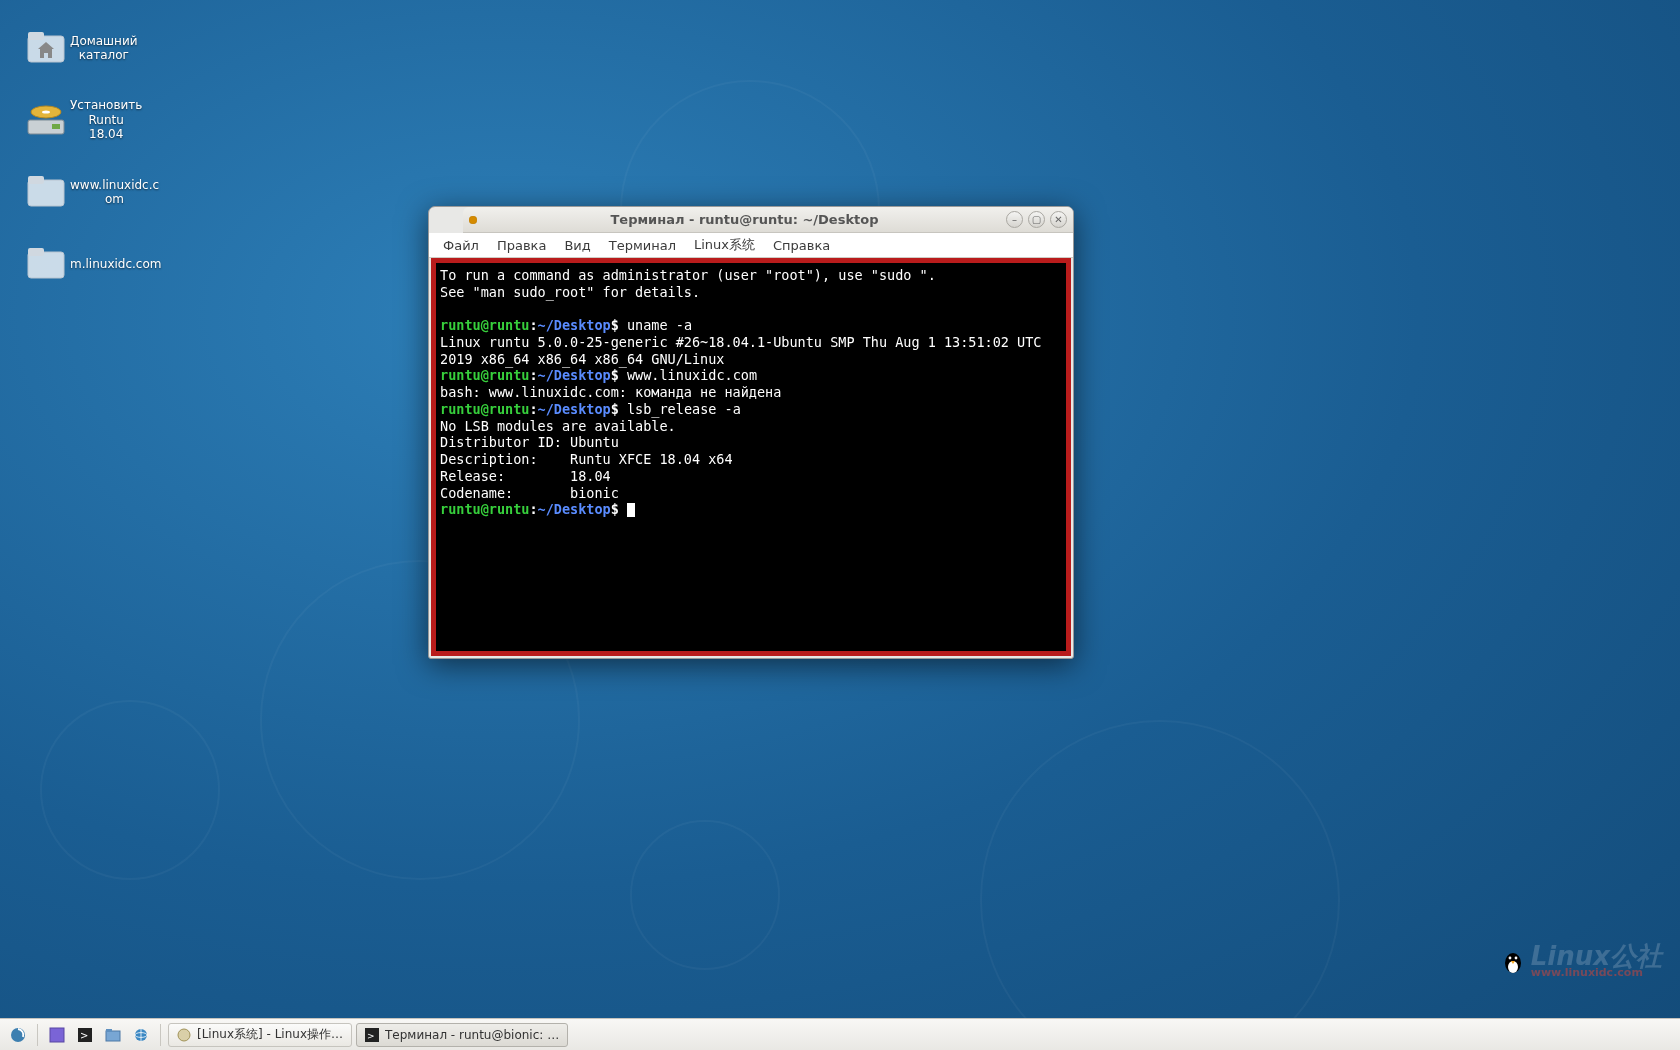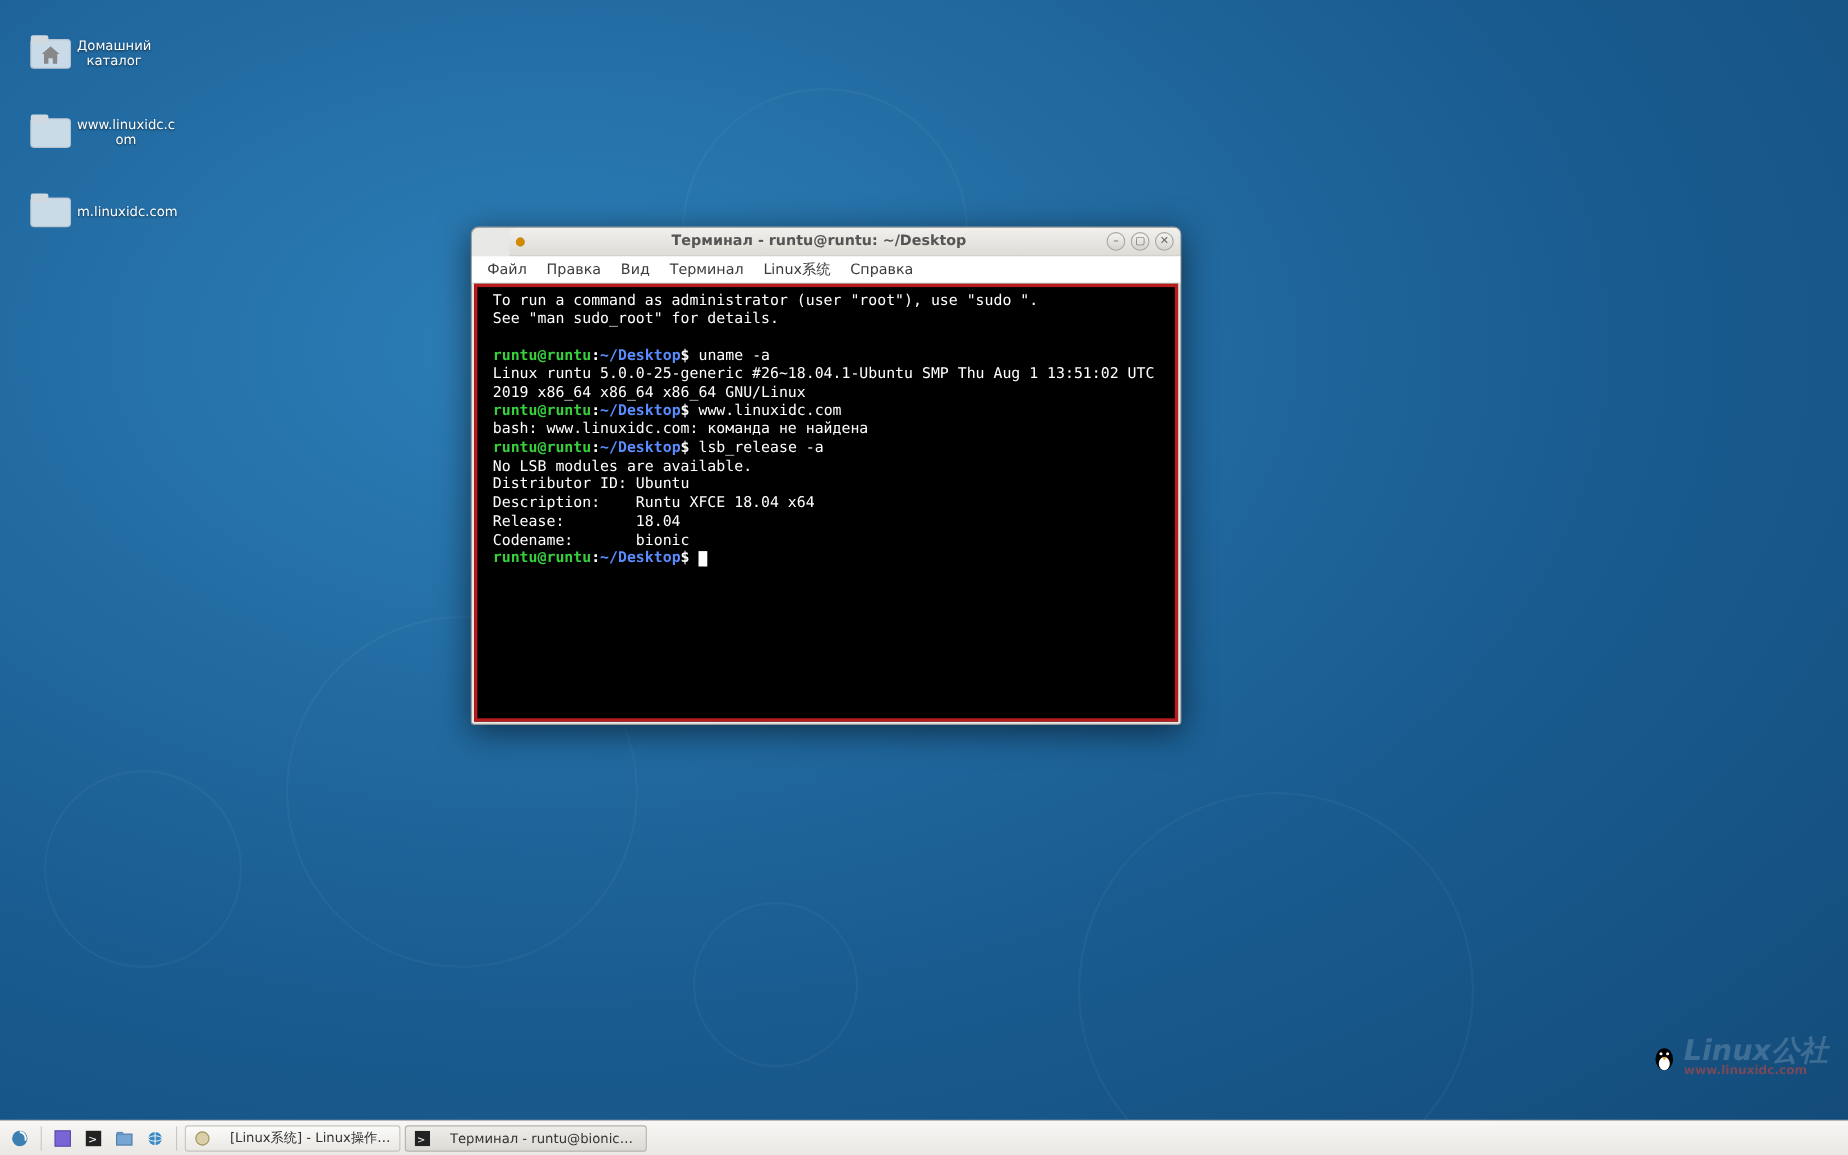--- a/index.html
+++ b/index.html
@@ -77,25 +77,25 @@
   .menubar {
     height:25px; background:#ffffff; border-bottom:1px solid #cfcdc6;
     display:flex; align-items:center; padding:0 6px; gap:2px;
   }
   .menu-item {
     padding:3px 8px; font-size:13px; color:#3b3b3b; cursor:pointer;
     border-radius:3px;
   }
 
   .terminal-body {
-    flex:1; background:#000; margin:0 2px 2px 2px; padding:4px 14px;
+    flex:1; background:#000; margin:0 2px 2px 2px; padding:4px 4px;
     font-family:"DejaVu Sans Mono","Liberation Mono",monospace;
     font-size:13.5px; line-height:1.24; color:#ffffff;
     overflow:hidden; white-space:pre-wrap; word-break:break-word;
-    border:3px solid #b91c1c;
+    border:5px solid #b91c1c;
   }
   .prompt-user { color:#37d03c; font-weight:bold; }
   .prompt-path { color:#5a8cff; font-weight:bold; }
   .prompt-sep  { color:#ffffff; font-weight:bold; }
   .cmd-text    { color:#ffffff; }
   .cursor-block {
     display:inline-block; width:8px; height:14px; background:#ffffff;
     vertical-align:middle;
   }
 
@@ -109,21 +109,21 @@
   }
   .tb-btn {
     width:24px; height:24px; display:flex; align-items:center; justify-content:center;
     cursor:pointer; border-radius:3px;
   }
   .tb-sep { width:1px; height:22px; background:#c9c7c1; margin:0 3px; }
   .task-item {
     height:24px; display:flex; align-items:center; padding:0 8px;
     border:1px solid #c6c4be; border-radius:3px;
     background:linear-gradient(#fbfbfa,#eae8e3);
-    gap:18px; max-width:220px; cursor:pointer;
+    gap:6px; max-width:220px; cursor:pointer;
   }
   .task-item.active{ background:linear-gradient(#eeede9,#dcdad4); border-color:#b3b1ab; }
   .task-item .ti-label { white-space:nowrap; overflow:hidden; text-overflow:ellipsis; }
   .task-item .ti-icon { width:14px; height:14px; display:inline-block; }
 
   .watermark {
     position:absolute; right:18px; bottom:40px;
     font-size:26px; font-weight:bold;
     font-style:italic;
     color:rgba(255,255,255,0.18);
@@ -148,20 +148,32 @@
       <div class="dicon">
         <div class="glyph">
           <svg width="48" height="48" viewBox="0 0 48 48">
     <rect class="folder-svg" x="6" y="14" width="36" height="26" rx="3"></rect>
     <rect class="folder-tab" x="6" y="10" width="16" height="8" rx="2"></rect>
     <path class="folder-home-icon" d="M24 20 l8 7 h-2 v9 h-4 v-5 h-4 v5 h-4 v-9 h-2 z"></path>
   </svg>
         </div>
         <div class="label">Домашний
 каталог</div>
+      </div>
+      <div class="dicon">
+        <div class="glyph">
+          <svg width="48" height="48" viewBox="0 0 48 48">
+    <rect x="6" y="26" width="36" height="14" rx="2" fill="#c9d0d4" stroke="#7a8994"></rect>
+    <ellipse cx="24" cy="18" rx="15" ry="6" fill="#e3b53b" stroke="#b58820"></ellipse>
+    <ellipse cx="24" cy="18" rx="4" ry="1.6" fill="#fff"></ellipse>
+    <rect x="30" y="30" width="8" height="5" fill="#6fa845"></rect>
+  </svg>
+        </div>
+        <div class="label">Установить
+Runtu 18.04</div>
       </div>
       <div class="dicon">
         <div class="glyph">
           <svg width="48" height="48" viewBox="0 0 48 48">
     <rect class="folder-svg" x="6" y="14" width="36" height="26" rx="3"></rect>
     <rect class="folder-tab" x="6" y="10" width="16" height="8" rx="2"></rect>
 
   </svg>
         </div>
         <div class="label">www.linuxidc.c

